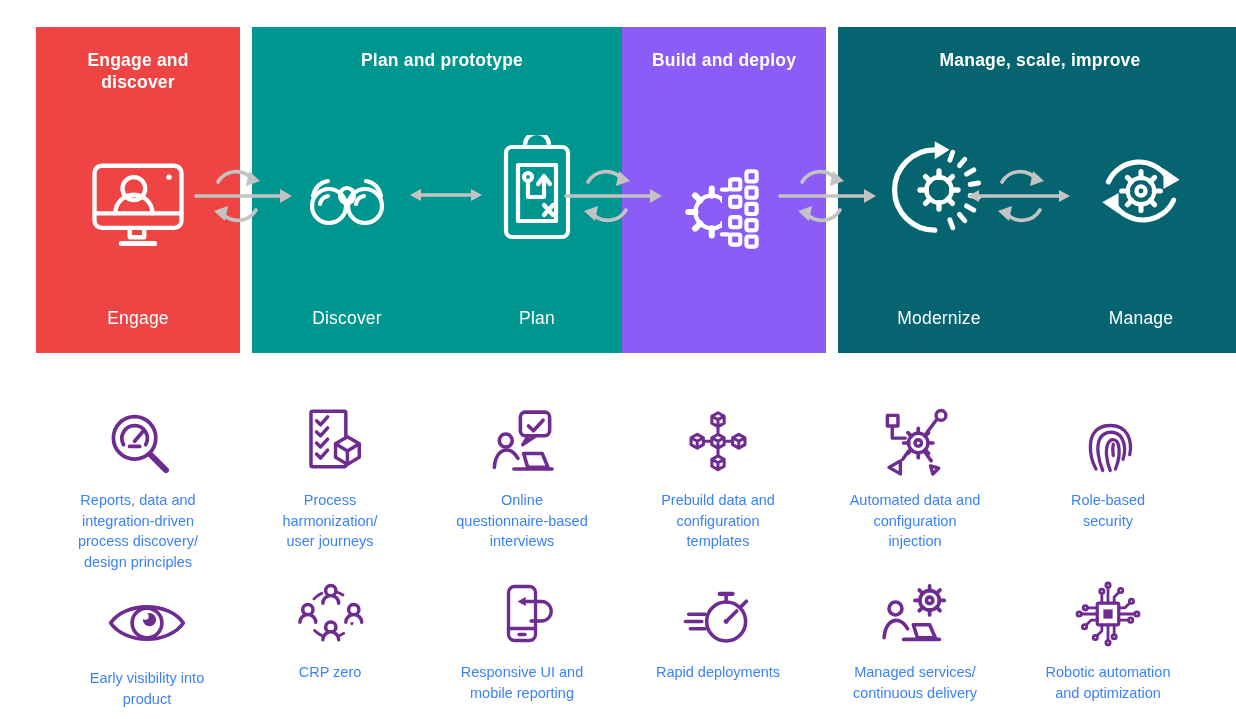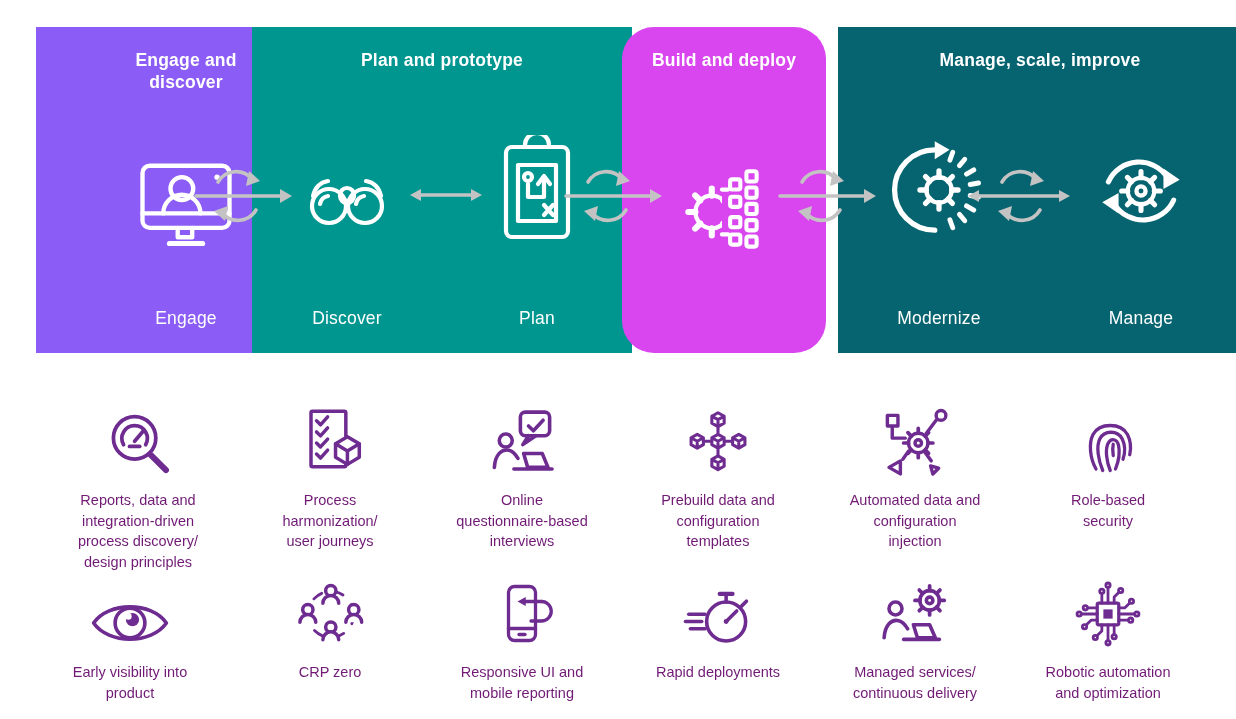--- a/index.html
+++ b/index.html
@@ -12,29 +12,29 @@
   .p4{left:838px;width:404px;}
   .ptitle{margin:0;padding:22px 8px 0 8px;text-align:center;font-size:17.5px;font-weight:700;
           line-height:1.28;white-space:pre-line;letter-spacing:.2px;}
   .stages{flex:1;display:grid;align-items:center;justify-items:center;}
   .labels{display:grid;justify-items:center;padding-bottom:24px;font-weight:400;font-size:17.5px;letter-spacing:.2px;}
   .cols-1{grid-template-columns:1fr;}
   .cols-2{grid-template-columns:1fr 1fr;}
   .conn{position:absolute;}
   .feature{position:absolute;width:190px;display:flex;flex-direction:column;align-items:center;}
   .ficon{height:82px;display:flex;align-items:flex-end;justify-content:center;}
-  .fcaption{margin-top:8px;font-size:14.5px;line-height:1.42;color:#701a75;text-align:center;white-space:pre-line;}
+  .fcaption{margin-top:8px;font-size:14.5px;line-height:1.42;color:#3b82f6;text-align:center;white-space:pre-line;}
   svg{display:block;}
 </style>
 </head>
 <body>
 
 <div class="canvas">
 
-  <section class="panel p1" style="background: #8b5cf6; padding-left: 48px;">
+  <section class="panel p1" style="background: #ef4444;">
     <h2 class="ptitle">Engage and
 discover</h2>
     <div class="stages cols-1">
       <span>
         <svg width="116" height="100" viewBox="0 0 112 96" fill="none" stroke="#ffffff" stroke-width="4.2" stroke-linecap="round" stroke-linejoin="round">
           <rect x="14" y="14" width="84" height="60" rx="7"></rect>
           <line x1="14" y1="60" x2="98" y2="60"></line>
           <circle cx="52" cy="36" r="11"></circle>
           <path d="M34 60 a18 18 0 0 1 36 0"></path>
           <circle cx="86" cy="25" r="2.6" fill="#ffffff" stroke="none"></circle>
@@ -73,21 +73,21 @@
           <path d="M46 70 l9 10 M55 70 l-9 10"></path>
         </svg>
       </span>
     </div>
     <div class="labels cols-2">
       <div>Discover</div>
       <div>Plan</div>
     </div>
   </section>
 
-  <section class="panel p3" style="background: #d946ef; border-radius: 32px;">
+  <section class="panel p3" style="background: #8b5cf6;">
     <h2 class="ptitle">Build and deploy</h2>
     <div class="stages cols-1">
       <span>
         <svg width="106" height="106" viewBox="0 0 104 104" fill="none" stroke="#ffffff" stroke-width="4.2" stroke-linecap="round" stroke-linejoin="round">
           <defs>
               <clipPath id="clipL">
                 <rect x="0" y="0" width="50" height="104"></rect>
               </clipPath>
             </defs>
           <g clip-path="url(#clipL)">
@@ -331,21 +331,21 @@
         <path d="M32 80 C24 66 22 46 28 34 C37 18 65 18 74 34 C78 42 79 52 77 61"></path>
         <path d="M41 82 C35 68 32 50 37 40 C43 28 61 28 67 40 C71 48 71 58 68 67"></path>
         <path d="M51 82 C46 70 44 54 48 46 C52 38 60 40 62 48 C64 57 62 70 58 80"></path>
         <path d="M55 62 C54 56 54 51 55 47"></path>
       </svg>
     </div>
     <div class="fcaption">Role-based
 security</div>
   </div>
 
-  <div class="feature" style="left:35px;top:572px;">
+  <div class="feature" style="left:52px;top:572px;gap:6px;">
     <div class="ficon">
       <svg width="86" height="62" viewBox="0 0 104 72" fill="none" stroke="#6e2b90" stroke-width="4.4" stroke-linecap="round" stroke-linejoin="round">
         <path d="M8 36 C26 10 78 10 96 36 C78 62 26 62 8 36 Z"></path>
         <circle cx="52" cy="36" r="18"></circle>
         <circle cx="55" cy="32" r="8" fill="#6e2b90" stroke="none"></circle>
         <circle cx="50" cy="28" r="4" fill="#ffffff" stroke="none"></circle>
       </svg>
     </div>
     <div class="fcaption">Early visibility into
 product</div>

